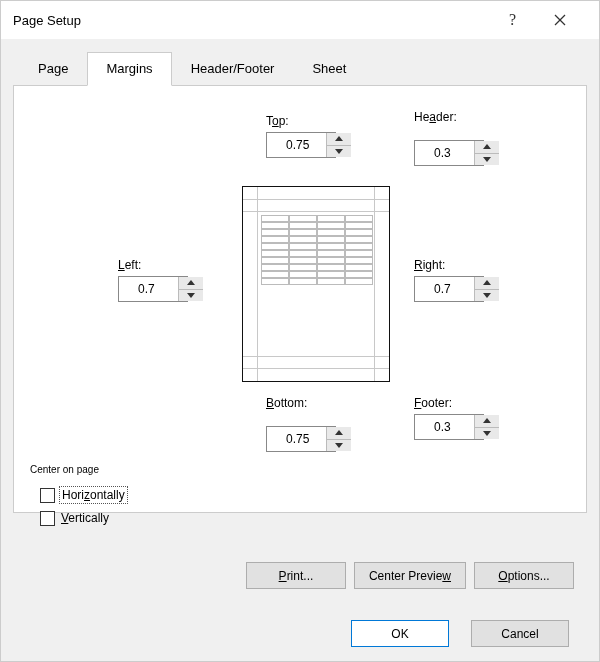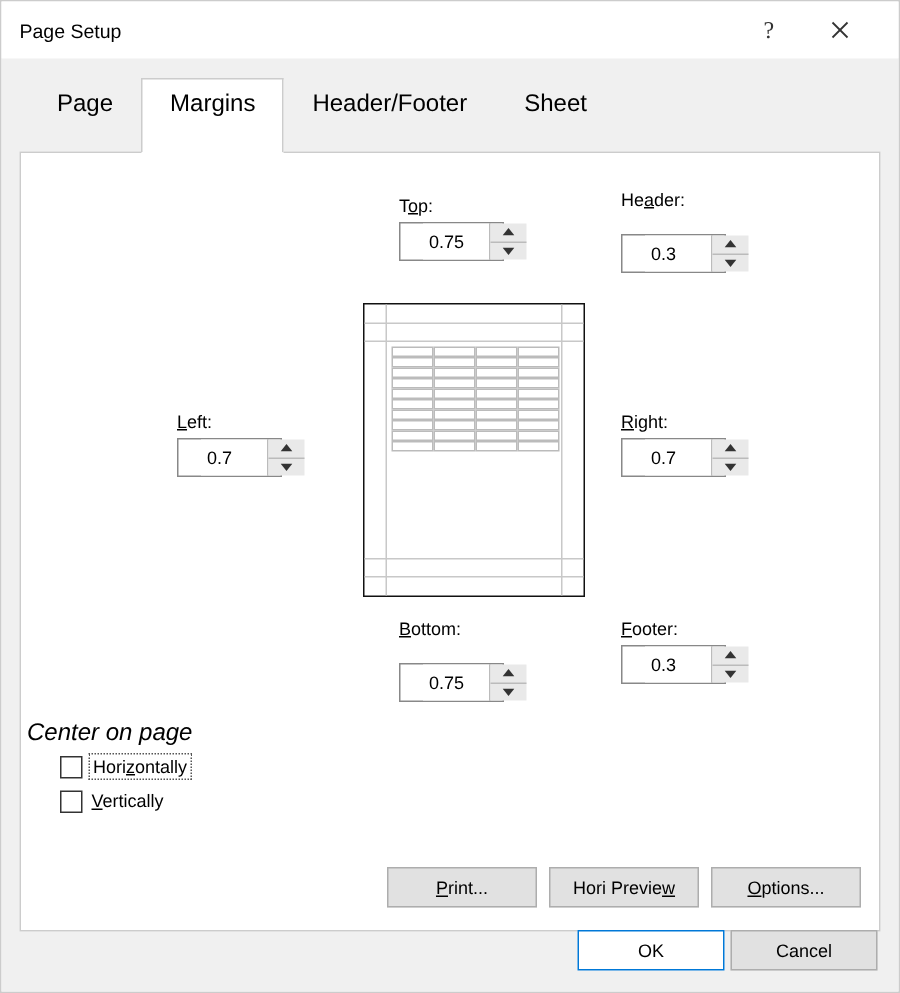--- a/index.html
+++ b/index.html
@@ -47,38 +47,38 @@
     padding: 12px 12px 0 12px;
   }
 
   .tabs {
     display: flex;
     gap: 0;
     position: relative;
     margin-left: 6px;
   }
   .tab {
-    padding: 8px 18px 22px;
-    font-size: 16px;
+    padding: 8px 18px 9px;
+    font-size: 13px;
     border: 1px solid transparent;
     position: relative;
     top: 1px;
     cursor: default;
   }
   .tab.active {
     background: #fff;
     border: 1px solid #ccc;
     border-bottom: 1px solid #fff;
     z-index: 2;
   }
 
   .panel {
     border: 1px solid #ccc;
     background: #fff;
-    height: 520px;
+    height: 428px;
     position: relative;
   }
 
   .lbl { font-size: 12px; }
   .u { text-decoration: underline; }
 
   .spinner {
     display: inline-flex;
     border: 1px solid #888;
     background: #fff;
@@ -132,24 +132,23 @@
     position: absolute;
     left: 18px; top: 28px; width: 112px; height: 70px;
     display: grid;
     grid-template-columns: repeat(4,1fr);
     grid-template-rows: repeat(10,1fr);
   }
   .preview .grid div { border: 0.5px solid #bbb; }
 
   .group-label {
     position: absolute;
-    left: 4px;
+    left: 16px;
     top: 378px;
-    font-size: 16px;
-    font-style: italic;
+    font-size: 10px;
   }
   .cb-row {
     position: absolute;
     display: flex;
     align-items: center;
     gap: 4px;
   }
   .cb {
     width: 15px; height: 15px;
     border: 1px solid #333;
@@ -173,24 +172,24 @@
     border: 1px solid #adadad;
     display: flex;
     align-items: center;
     justify-content: center;
     font-size: 12px;
     cursor: default;
   }
 
   .dialog-btns {
     position: absolute;
-    right: 14px;
+    right: 30px;
     bottom: 14px;
     display: flex;
-    gap: 4px;
+    gap: 22px;
   }
   .btn.default {
     background: #fff;
     border: 1.5px solid #0078d7;
   }
 </style>
 </head>
 <body>
 
 <div class="window">
@@ -396,21 +395,21 @@
       <div class="cb-row" style="left:26px; top:424px;">
         <div class="cb"></div>
         <span class="cb-label"><span></span><span class="u">V</span><span>ertically</span></span>
       </div>
 
       <div class="action-row">
         <div class="btn">
             <span><span></span><span class="u">P</span><span>rint...</span></span>
           </div>
         <div class="btn">
-            <span><span>Hori Previe</span><span class="u">w</span><span></span></span>
+            <span><span>Center Previe</span><span class="u">w</span><span></span></span>
           </div>
         <div class="btn">
             <span><span></span><span class="u">O</span><span>ptions...</span></span>
           </div>
       </div>
 
     </div>
 
   </div>
 

